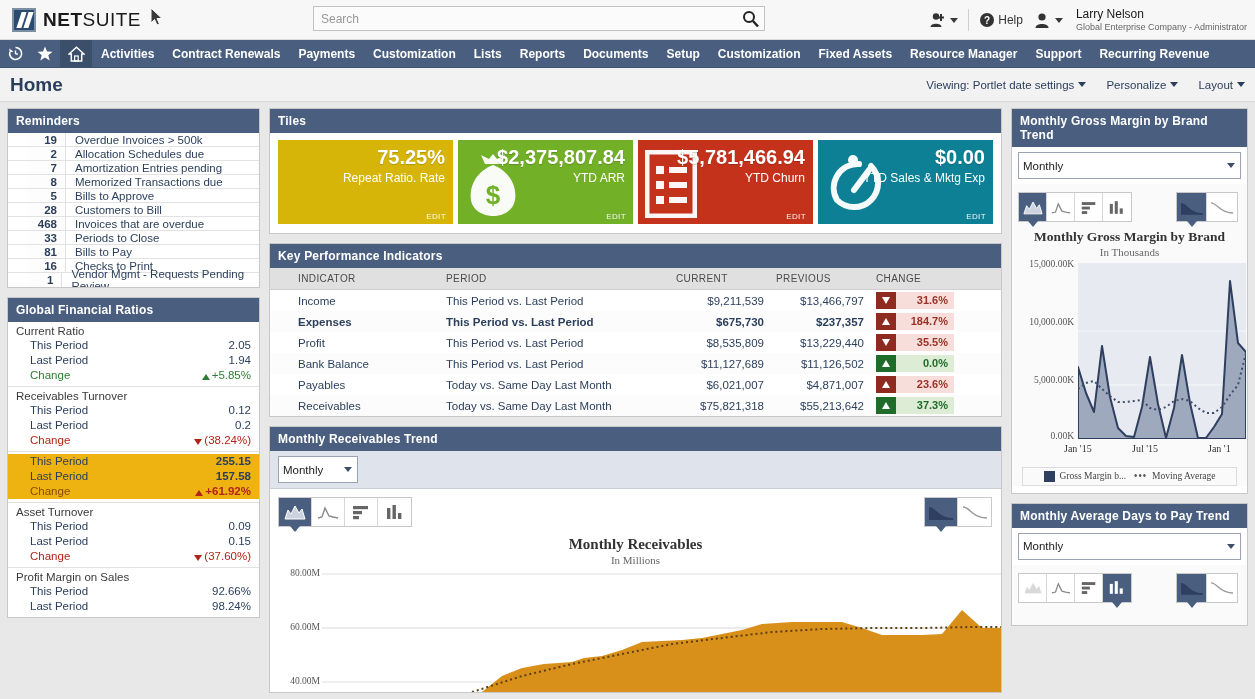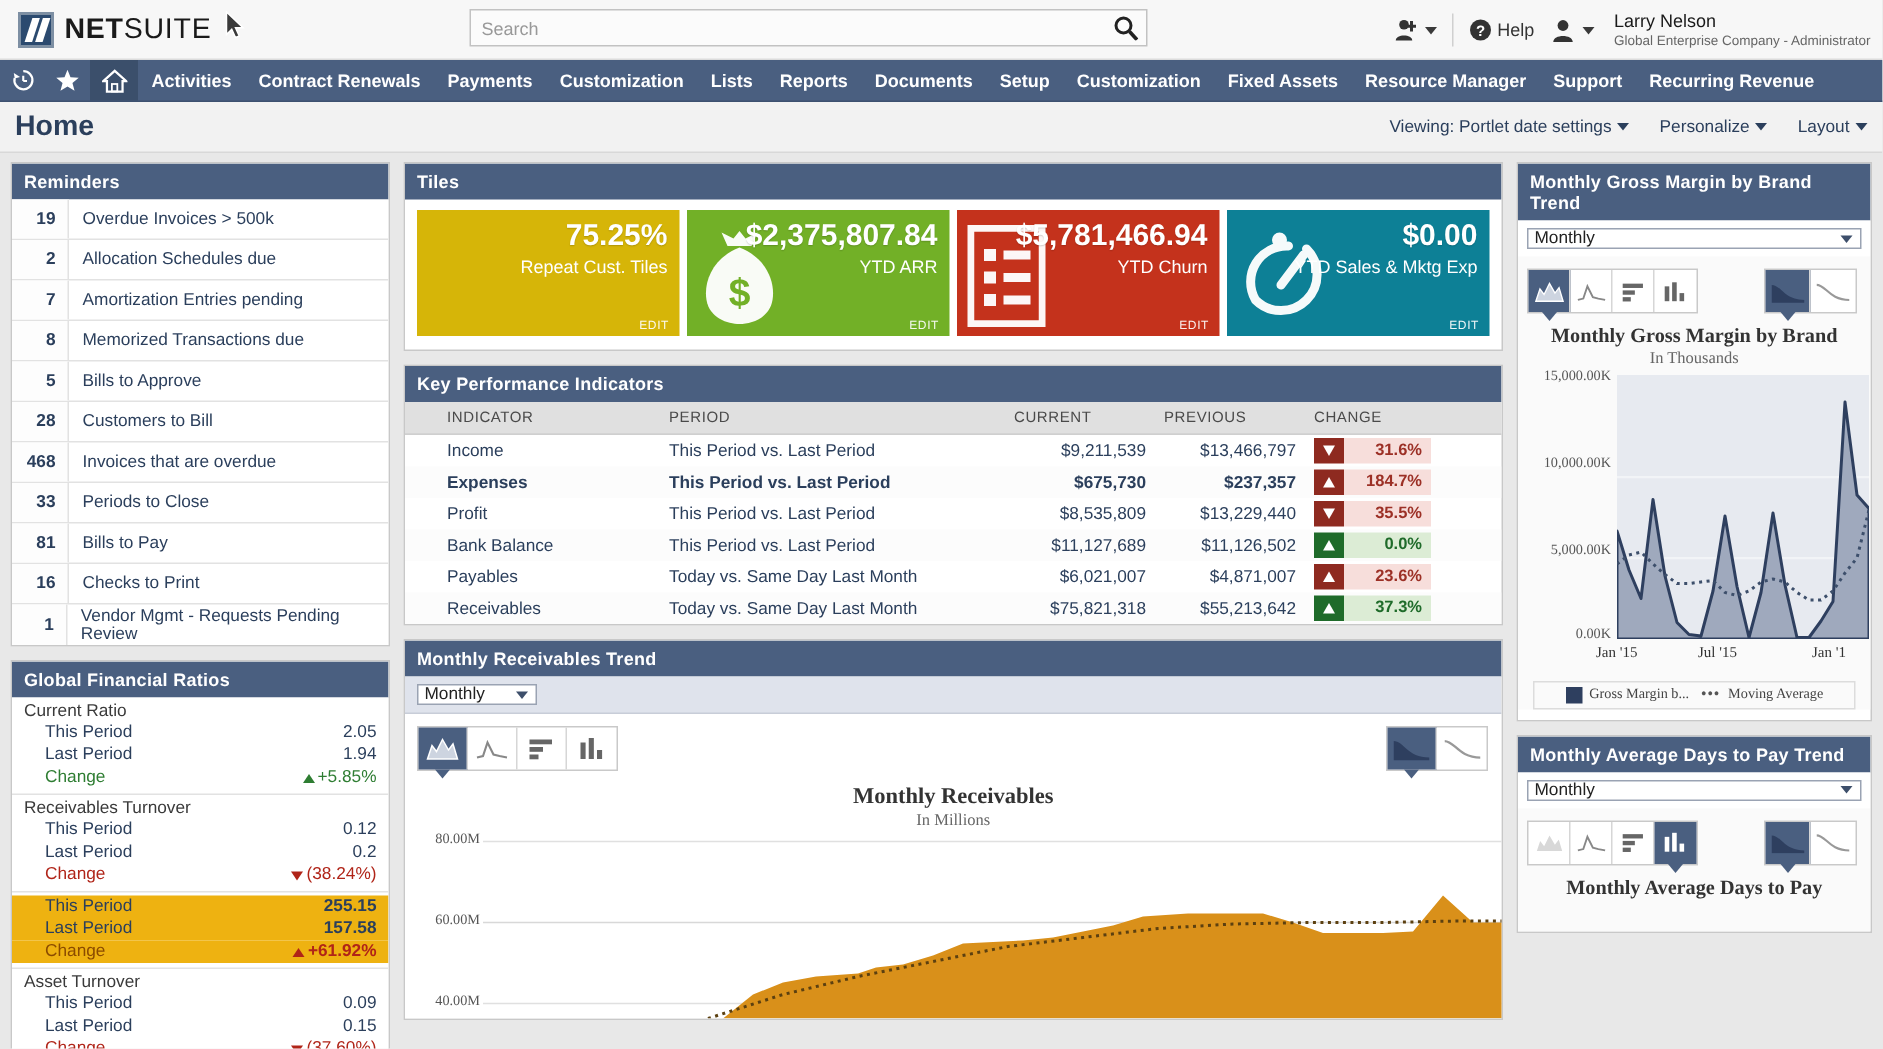--- a/index.html
+++ b/index.html
@@ -114,22 +114,22 @@
     margin-bottom: 9px; overflow: hidden;
   }
   .portlet-hdr {
     background: #4a5f80; color: #fff; font-size: 12px; font-weight: bold;
     padding: 5px 8px; letter-spacing: .2px;
   }
   .portlet-body { background: #fff; }
 
   
   .rem-row {
-    display: flex; border-bottom: 1px solid #e2e2e2; height: 27px;
-    align-items: center; cursor: pointer;
+    display: flex; border-bottom: 1px solid #e2e2e2; height: 14px;
+    align-items: center; cursor: pointer; padding-left: 20px;
   }
   .rem-row:last-child { border-bottom: none; }
   .rem-count {
     width: 38px; text-align: right; padding-right: 8px;
     font-weight: bold; font-size: 11.5px; color: #2b3f5c;
     border-right: 1px solid #e2e2e2; align-self: stretch;
     display: flex; align-items: center; justify-content: flex-end;
     background: #fdfdfd;
   }
   .rem-label {
@@ -218,21 +218,21 @@
   }
   .chg-val.green { background: #dcecd5; color: #1f6b2a; }
   .chg-val.red   { background: #f7dedb; color: #9c3026; }
 
   
   .chart-toolbar {
     background: #dfe3ec; border-bottom: 1px solid #c8cdd8;
     padding: 5px 8px;
   }
   .sel {
-    width: 80px; height: 14px; border: 1px solid #9aa3b3; background: #fff;
+    width: 80px; height: 27px; border: 1px solid #9aa3b3; background: #fff;
     font-size: 11.5px; font-family: "Liberation Sans", sans-serif; color: #222;
     padding-left: 4px; cursor: pointer;
     display: flex; align-items: center; justify-content: space-between;
   }
   .sel.wide { width: 100%; }
   .sel .caret-dn { border-top-color: #3d4f6b; margin-right: 5px; }
   .chart-area { background: #fff; position: relative; font-family: Liberation Serif, serif; }
   .ctype-bar {
     display: flex; gap: 0; padding: 8px 0 0 8px;
     align-items: flex-start; justify-content: space-between;
@@ -519,21 +519,21 @@
   </div>
 
   <div class="col-mid">
 
     <div class="portlet">
       <div class="portlet-hdr">Tiles</div>
       <div class="tiles-body">
 
         <div class="tile" style="background:#d6b508">
           <div class="tile-val">75.25%</div>
-          <div class="tile-lbl">Repeat Cust. Tiles</div>
+          <div class="tile-lbl">Repeat Ratio. Rate</div>
           <div class="tile-edit">EDIT</div>
         </div>
 
         <div class="tile" style="background:#72b027">
           <div class="tile-ico">
             <svg width="56" height="66" viewBox="0 0 56 66">
                 <path d="M20 12 L16 3 L24 7 L28 2 L32 7 L40 3 L36 12 Z" fill="#fff"></path>
                 <path d="M28 13 C10 20 4 36 6 48 C8 60 20 64 28 64 C36 64 48 60 50 48 C52 36 46 20 28 13 Z" fill="#fff"></path>
                 <text x="28" y="52" font-size="26" font-weight="bold" fill="#72b027" text-anchor="middle" font-family="Liberation Sans">$</text>
               </svg>
@@ -876,19 +876,18 @@
                   <path d="M0 3 C7 3 9 14 24 14 L24 16 L0 16 Z" fill="#2e3f5f"></path>
                 </svg>
             </div>
             <div class="ctype-btn" style="width:30px;">
               <svg width="22" height="15" viewBox="0 0 24 16">
                   <path d="M0 3 C7 3 9 14 24 14" fill="none" stroke="#999" stroke-width="1.5"></path>
                 </svg>
             </div>
           </div>
         </div>
-        <div class="chart-title sm" style="margin-top:7px;padding:0 18px;">Monthly Average Days to Pay</div>
         <div style="height:22px;"></div>
       </div>
     </div>
 
   </div>
 </div>
 
 </body></html>

